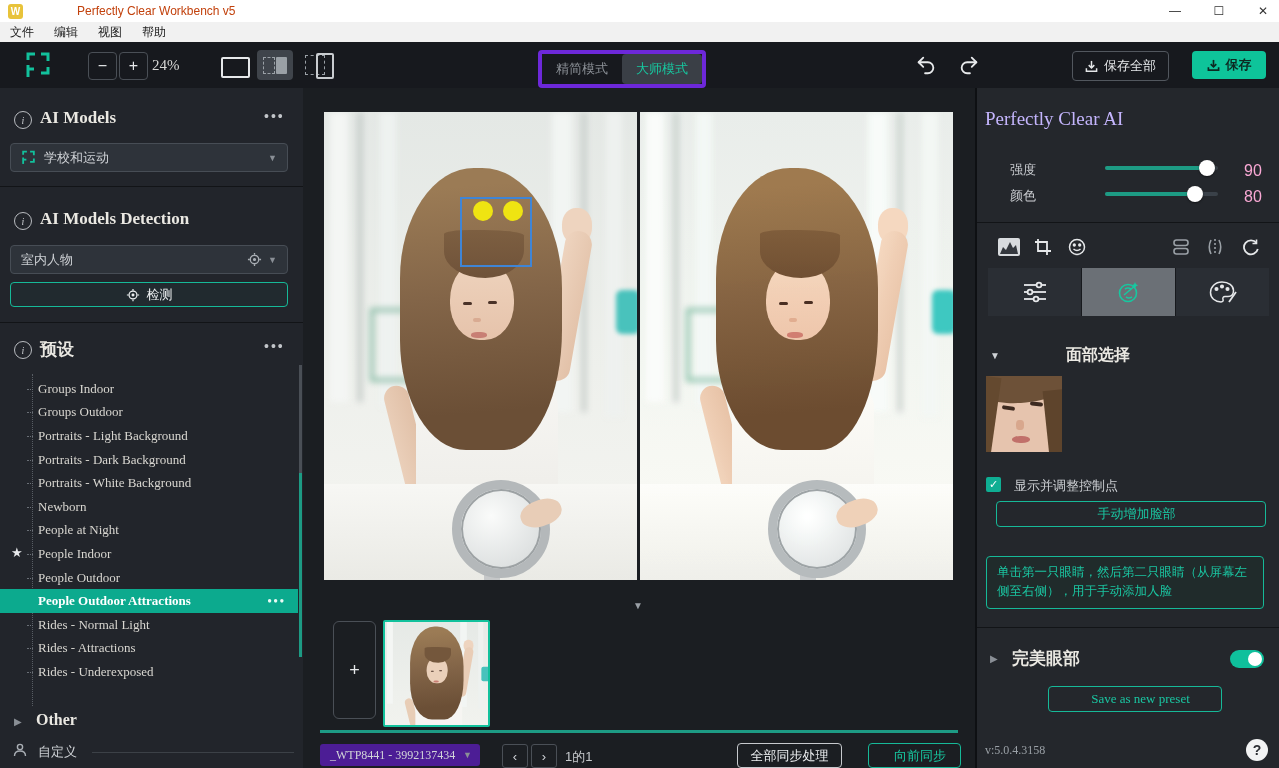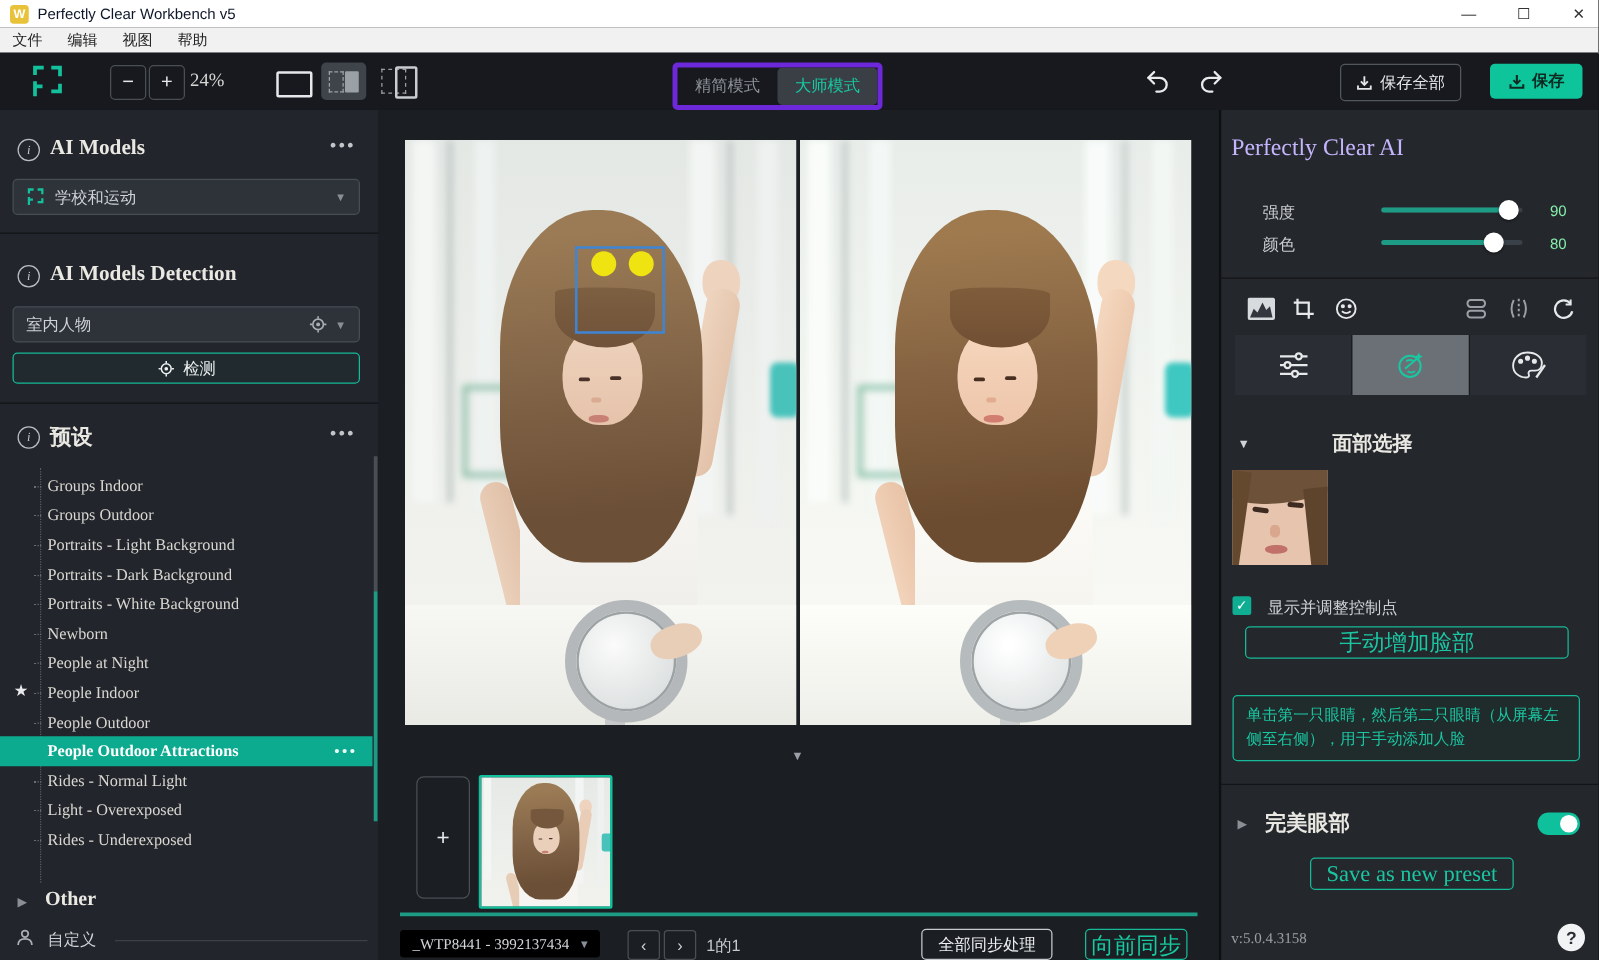--- a/index.html
+++ b/index.html
@@ -4,21 +4,21 @@
 <style>
   html,body{margin:0;padding:0;background:#000;}
   #app{position:relative;width:1279px;height:768px;overflow:hidden;
        font-family:"Liberation Sans",sans-serif;background:#1b1e22;-webkit-font-smoothing:antialiased;}
   .abs{position:absolute;}
   .serif{font-family:"Liberation Serif",serif;}
   
   .titlebar{left:0;top:0;width:1279px;height:22px;background:#ffffff;display:flex;align-items:center;}
   .appicon{width:15px;height:15px;margin:0 7px 0 8px;background:#e8c33a;border-radius:3px;
            color:#fff;font-size:10px;font-weight:bold;display:flex;align-items:center;justify-content:center;}
-  .titletext{font-size:12px;color:#0f172a;}
+  .titletext{font-size:12px;color:#c2410c;margin-left:47px;}
   .winctl{position:absolute;top:0;height:22px;width:44px;display:flex;align-items:center;justify-content:center;
           color:#333;font-size:12px;}
   .menubar{left:0;top:22px;width:1279px;height:20px;background:#f1f1f1;display:flex;align-items:center;
            border-bottom:1px solid #d9d9d9;}
   .menuitem{font-size:12px;color:#222;padding:0 10px;}
   
   .toolbar{left:0;top:42px;width:1279px;height:46px;background:#17191e;border-bottom:1px solid #0d0f12;}
   .tbtn{border:1px solid #4a4f56;border-radius:4px;color:#e6e8ea;display:flex;align-items:center;justify-content:center;background:transparent;}
   .zoomtxt{color:#d8d8d6;font-size:15px;}
   .seg{border:4px solid #6d28d9;border-radius:4px;display:flex;overflow:hidden;height:30px;}
@@ -51,35 +51,35 @@
   
   .stage{left:303px;top:88px;width:672px;height:680px;background:#1b1e22;}
   .photo{position:relative;width:313px;height:468px;overflow:hidden;background:linear-gradient(180deg,#e4e8e5,#eef0ec 55%,#f5f5f1);}
   .photo *{position:absolute;}
   .facebox{border:2px solid #3f85d6;}
   .eyedot{width:20px;height:20px;border-radius:50%;background:#efe412;}
   .thumbwrap{overflow:hidden;border:2px solid #12c19c;border-radius:2px;background:#2a2d32;}
   .filmscroll{background:#1d9b84;}
   .navbtn{border:1px solid #4a4f56;border-radius:3px;color:#cfd2d6;font-size:13px;
           display:flex;align-items:center;justify-content:center;}
-  .filedrop{background:#000000;border-radius:3px;color:#d2d5d8;font-size:12px;display:flex;align-items:center;
+  .filedrop{background:#4c1d95;border-radius:3px;color:#d2d5d8;font-size:12px;display:flex;align-items:center;
             font-family:"Liberation Serif",serif;}
   .whitebtn{border:1px solid #c6c9cd;border-radius:4px;color:#eef0f2;font-size:13px;
             display:flex;align-items:center;justify-content:center;}
-  .tealoutbtn{border:1px solid #16b998;border-radius:4px;color:#17c8a0;font-size:18px;
-            display:flex;align-items:center;justify-content:center;}
+  .tealoutbtn{border:1px solid #16b998;border-radius:4px;color:#17c8a0;font-size:13px;
+            display:flex;align-items:center;justify-content:center;padding-left:11px;}
   
   .rpanel{left:975px;top:88px;width:304px;height:680px;background:#24272c;border-left:2px solid #0e1013;}
   .ptitle{font-size:19px;color:#c4b5fd;}
   .sliderlabel{font-size:13px;color:#c9ccd0;}
   .slider{position:absolute;width:113px;height:16px;}
   .slider .track{position:absolute;left:0;top:6px;width:100%;height:4px;border-radius:2px;background:#3a4149;}
   .slider .fill{position:absolute;left:0;top:6px;height:4px;border-radius:2px;background:#1d9b84;}
   .slider .thumb{position:absolute;top:0;width:16px;height:16px;border-radius:50%;background:#ffffff;box-shadow:0 1px 2px rgba(0,0,0,.5);}
-  .sliderval{font-size:12px;color:#86efac;text-align:left;width:26px;}
+  .sliderval{font-size:16px;color:#f9a8d4;text-align:center;width:26px;}
   .tabbar{display:flex;}
   .tab{width:93px;height:48px;display:flex;align-items:center;justify-content:center;background:#2a2e34;border-right:1px solid #17191d;}
   .tab.active{background:#6b7076;}
   .subhead{font-size:15px;font-weight:bold;color:#eae8e2;}
   .checkbox{width:15px;height:15px;background:#0fae93;border-radius:2px;color:#fff;font-size:11px;
             display:flex;align-items:center;justify-content:center;}
   .hintbox{border:1px solid #16b998;border-radius:4px;background:#202b2b;color:#1ac6a2;
            font-size:12.5px;line-height:1.55;padding:6px 10px;}
   .toggle{width:34px;height:18px;border-radius:9px;background:#0fc09c;position:relative;}
   .toggle .knob{position:absolute;right:2px;top:2px;width:14px;height:14px;border-radius:50%;background:#fff;}
@@ -236,21 +236,21 @@
         <span>People Outdoor</span>
       </div>
     <div class="preset-item selected">
         <span>People Outdoor Attractions</span>
         <span class="dots" style="position:absolute;right:12px;font-size:12px;color:#eafaf5;">•••</span>
       </div>
     <div class="preset-item">
         <span>Rides - Normal Light</span>
       </div>
     <div class="preset-item">
-        <span>Light - Overexposed</span>
+        <span>Rides - Attractions</span>
       </div>
     <div class="preset-item">
         <span>Rides - Underexposed</span>
       </div>
   </div>
 
   <div class="abs" style="left:299px;top:365px;width:3px;height:108px;background:#4a4f56;"></div>
   <div class="abs" style="left:299px;top:473px;width:3px;height:184px;background:#1d9b84;"></div>
 
   <div class="abs" style="left:14px;top:716px;color:#8a8f96;font-size:10px;">▶</div>

